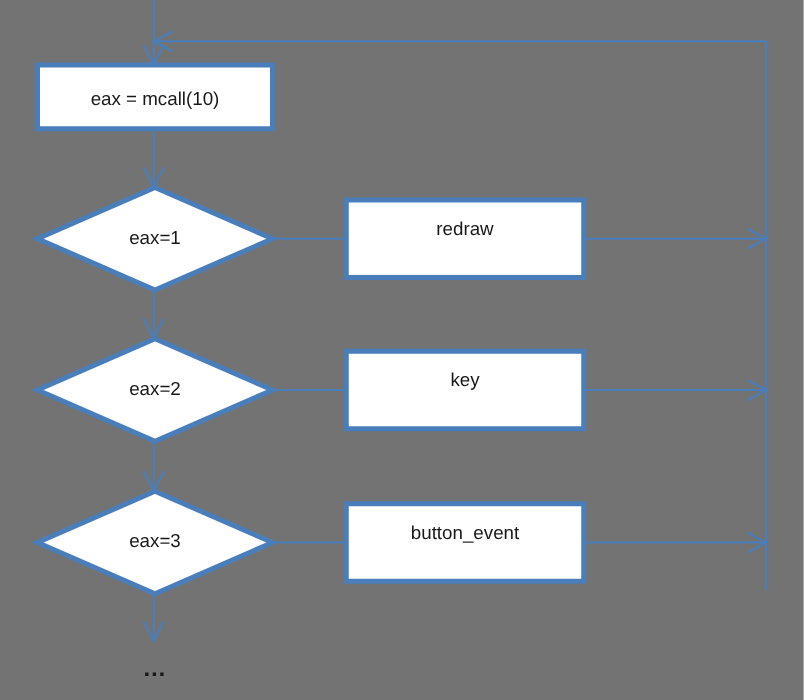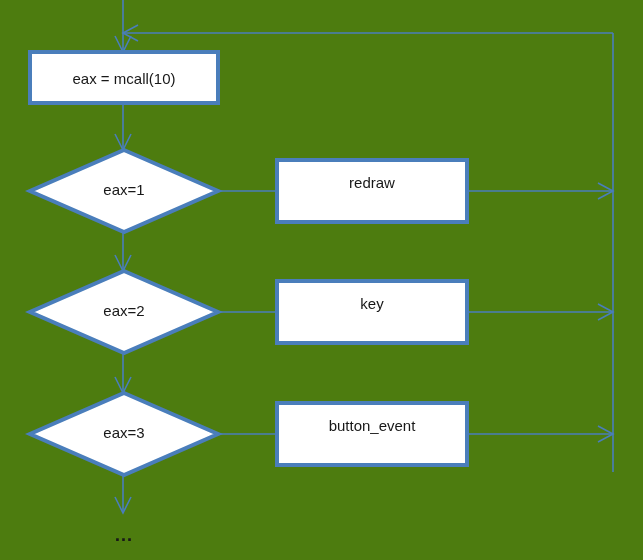--- a/index.html
+++ b/index.html
@@ -10,21 +10,21 @@
   body {
     width: 643px;
     height: 560px;
     font-family: "Liberation Sans", sans-serif;
     overflow: hidden;
   }
   #flowchart-root {
     position: relative;
     width: 643px;
     height: 560px;
-    background: #4d7c0f;
+    background: #737373;
   }
   svg.diagram {
     position: absolute;
     top: 0;
     left: 0;
     width: 643px;
     height: 560px;
   }
   .shape-stroke-thick {
     stroke: #4a7ebb;

